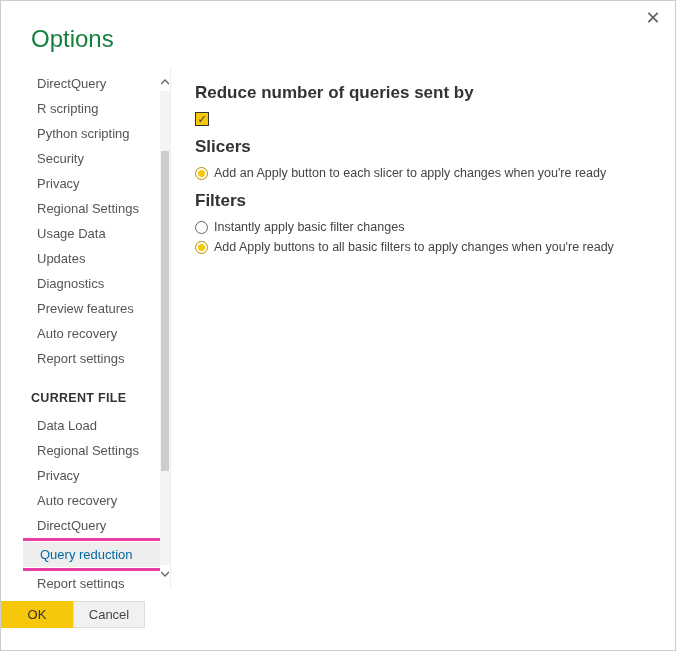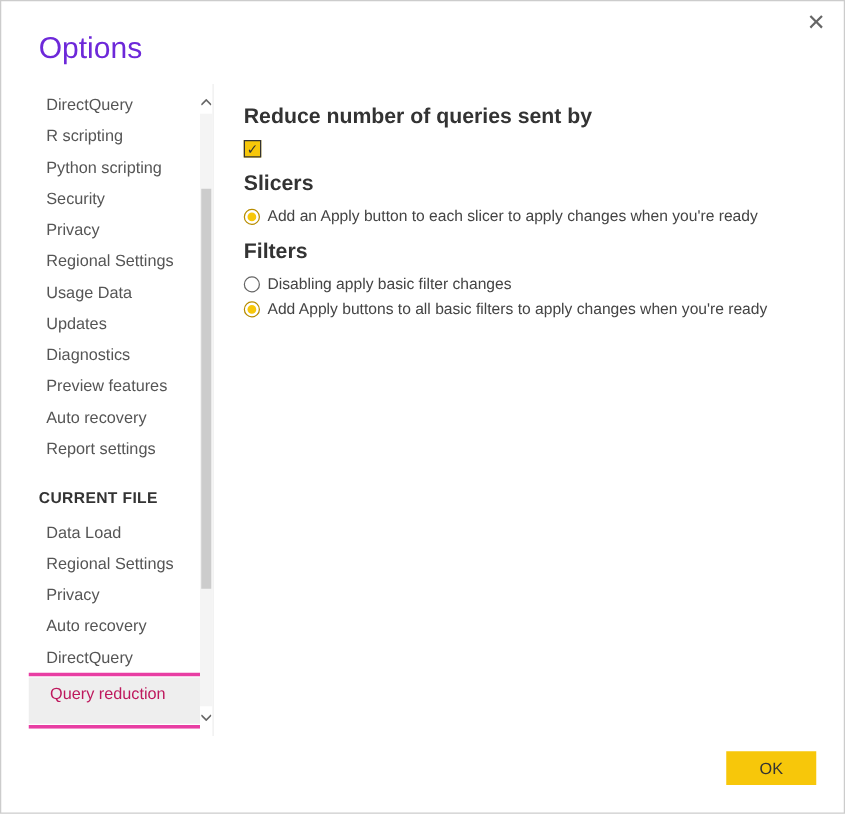--- a/index.html
+++ b/index.html
@@ -27,21 +27,21 @@
     height: 16px;
     color: #666;
     font-size: 18px;
     line-height: 14px;
     cursor: pointer;
     text-align: center;
   }
   .title {
     font-size: 24px;
     font-weight: 300;
-    color: #6d28d9;
+    color: #15803d;
     padding: 24px 0 14px 30px;
   }
   .body {
     display: flex;
     flex: 1;
     overflow: hidden;
     padding-left: 22px;
   }
   .sidebar-wrap {
     display: flex;
@@ -105,22 +105,22 @@
     padding: 0;
   }
   .selected-box {
     border: 3px solid #e83ea3;
     margin-left: -4px;
     margin-right: -4px;
     padding: 1px 0;
   }
   .selected-inner {
     background: #eee;
-    padding: 5px 8px 17px 18px;
-    color: #be185d;
+    padding: 5px 8px 5px 18px;
+    color: #0369a1;
   }
   .content {
     flex: 1;
     padding: 8px 24px 0 24px;
     overflow: auto;
   }
   .section-title {
     font-size: 17px;
     font-weight: 700;
     color: #333;
@@ -164,21 +164,20 @@
   }
   .radio.checked::after {
     content: "";
     width: 7px;
     height: 7px;
     border-radius: 50%;
     background: #f7c70a;
   }
   .footer {
     display: flex;
-    justify-content: flex-end;
     padding: 12px 22px 22px 0;
   }
   .btn {
     min-width: 72px;
     padding: 5px 14px;
     text-align: center;
     font-size: 13px;
     cursor: pointer;
     border: 1px solid transparent;
   }
@@ -259,27 +258,28 @@
 
       <div class="section-title">Slicers</div>
       <div class="row">
         <span class="radio checked"></span>
         <span>Add an Apply button to each slicer to apply changes when you're ready</span>
       </div>
 
       <div class="section-title">Filters</div>
       <div class="row">
         <span class="radio"></span>
-        <span>Disabling apply basic filter changes</span>
+        <span>Instantly apply basic filter changes</span>
       </div>
       <div class="row">
         <span class="radio checked"></span>
         <span>Add Apply buttons to all basic filters to apply changes when you're ready</span>
       </div>
 
     </div>
   </div>
 
   <div class="footer">
     <div class="btn btn-primary">OK</div>
+    <div class="btn btn-secondary">Cancel</div>
   </div>
 
 </div>
 
 </body></html>

